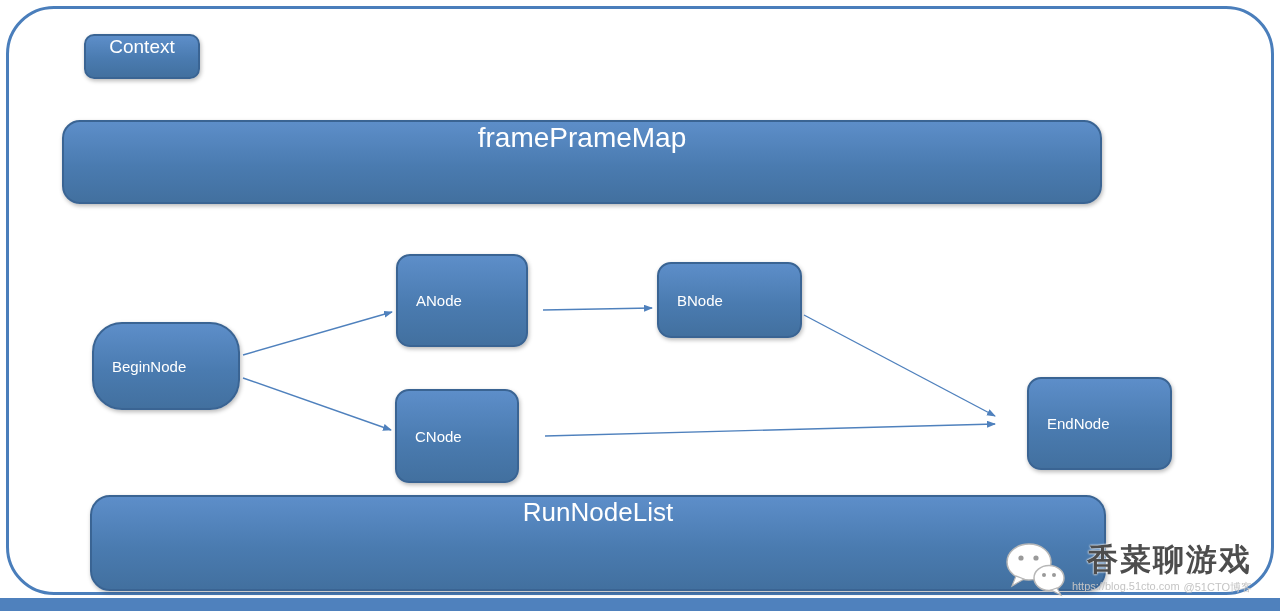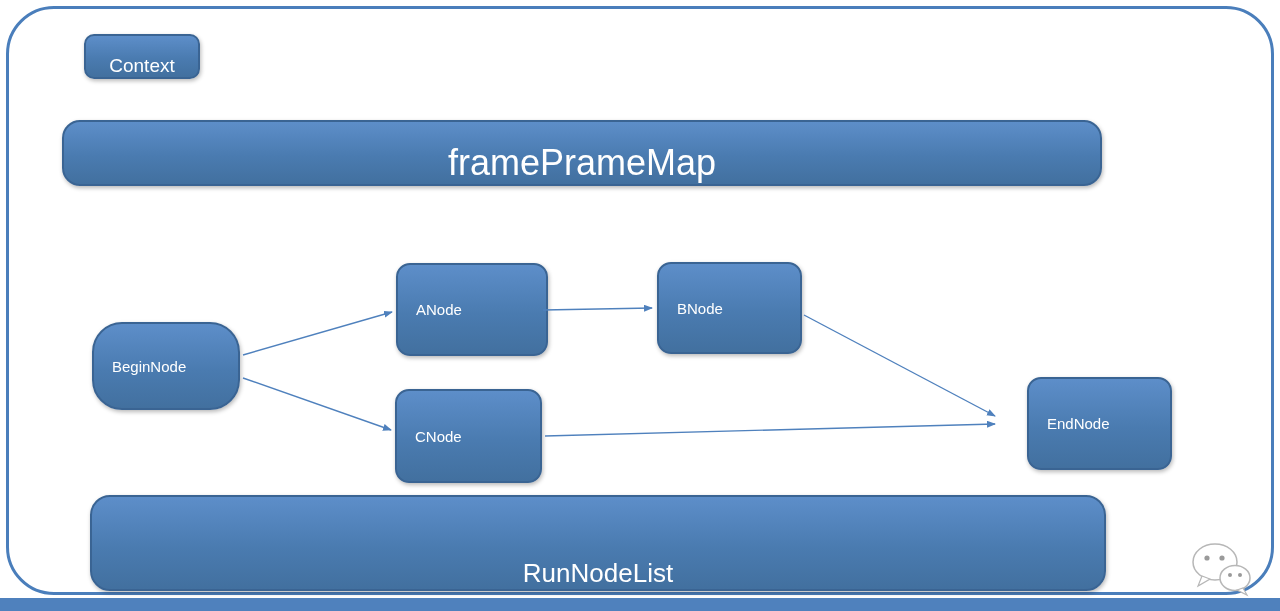--- a/index.html
+++ b/index.html
@@ -16,29 +16,29 @@
     position:absolute;left:0;bottom:0;width:1280px;height:13px;
     background:#4f81bd;
   }
   .blue-box{
     position:absolute;color:#ffffff;
     background:linear-gradient(180deg,#5d8ec9 0%,#4a7bb0 55%,#42709f 100%);
     border:2px solid #3a6493;border-radius:14px;
     box-shadow:1px 2px 4px rgba(0,0,0,0.28);
     box-sizing:border-box;
   }
-  .centered{display:flex;align-items:flex-end;justify-content:center;}
+  .centered{display:flex;align-items:flex-start;justify-content:center;}
   .left-label{display:flex;align-items:center;padding-left:18px;}
   .context-box{left:84px;top:34px;width:116px;height:45px;font-size:19px;border-radius:10px;}
-  .frame-map{left:62px;top:120px;width:1040px;height:66px;font-size:36px;border-radius:18px;}
+  .frame-map{left:62px;top:120px;width:1040px;height:84px;font-size:28px;border-radius:18px;}
   .run-list{left:90px;top:495px;width:1016px;height:96px;font-size:26px;border-radius:20px;}
   .node-begin{left:92px;top:322px;width:148px;height:88px;font-size:15px;border-radius:30px;}
-  .node-a{left:396px;top:263px;width:152px;height:93px;font-size:15px;}
-  .node-b{left:657px;top:262px;width:145px;height:92px;font-size:15px;}
-  .node-c{left:395px;top:389px;width:147px;height:94px;font-size:15px;}
+  .node-a{left:396px;top:254px;width:132px;height:93px;font-size:15px;}
+  .node-b{left:657px;top:262px;width:145px;height:76px;font-size:15px;}
+  .node-c{left:395px;top:389px;width:124px;height:94px;font-size:15px;}
   .node-end{left:1027px;top:377px;width:145px;height:93px;font-size:15px;}
   .arrow-layer{
     position:absolute;left:0;top:0;width:1280px;height:611px;
     pointer-events:none;
   }
   .watermark{
     position:absolute;right:28px;bottom:14px;z-index:5;
     display:flex;align-items:center;gap:6px;
   }
   .wm-text{display:flex;flex-direction:column;align-items:flex-end;}
@@ -108,13 +108,20 @@
   <svg width="62" height="56" viewBox="0 0 62 56">
     <ellipse cx="25" cy="21" rx="22" ry="18" fill="#ffffff" stroke="#b7b7b7" stroke-width="1.5"></ellipse>
     <path d="M12 35 L8 45 L20 38 Z" fill="#ffffff" stroke="#b7b7b7" stroke-width="1.2"></path>
     <circle cx="17" cy="17" r="2.6" fill="#9a9a9a"></circle>
     <circle cx="32" cy="17" r="2.6" fill="#9a9a9a"></circle>
     <ellipse cx="45" cy="37" rx="15" ry="12.5" fill="#ffffff" stroke="#b7b7b7" stroke-width="1.5"></ellipse>
     <path d="M53 47 L57 54 L47 49 Z" fill="#ffffff" stroke="#b7b7b7" stroke-width="1.2"></path>
     <circle cx="40" cy="34" r="2" fill="#9a9a9a"></circle>
     <circle cx="50" cy="34" r="2" fill="#9a9a9a"></circle>
   </svg>
+  <div class="wm-text">
+    <div class="wm-title">香菜聊游戏</div>
+    <div class="wm-credit">
+      <span>https://blog.51cto.com</span>
+      <span>@51CTO博客</span>
+    </div>
+  </div>
 </div>
 
 </body></html>

